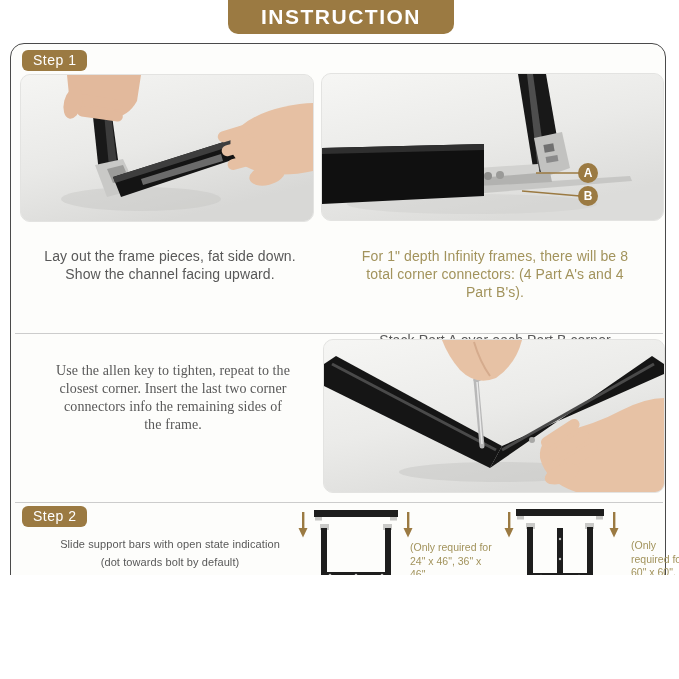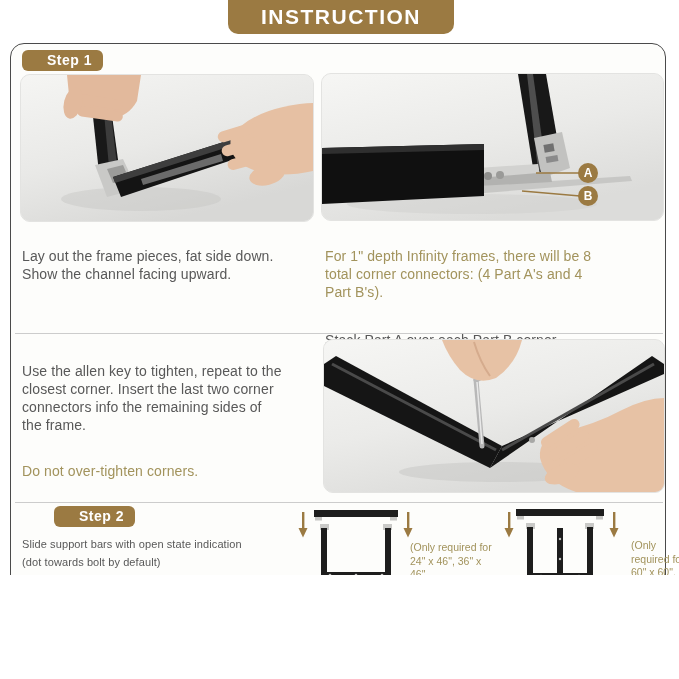--- a/index.html
+++ b/index.html
@@ -3,30 +3,30 @@
 <meta charset="utf-8">
 <style>
   html,body{margin:0;padding:0;background:#ffffff;}
   body{width:679px;height:679px;font-family:"Liberation Sans",sans-serif;}
   .page{position:relative;width:679px;height:575px;background:#ffffff;overflow:hidden;}
   .banner{position:absolute;left:228px;top:0;width:226px;height:34px;background:#9B7A42;
           border-radius:0 0 10px 10px;display:flex;align-items:center;justify-content:center;
           color:#ffffff;font-weight:bold;font-size:21px;letter-spacing:1.5px;}
   .main-box{position:absolute;left:10px;top:43px;width:656px;height:620px;background:#fdfdfb;
             border:1.6px solid #4a4a4a;border-radius:14px;box-sizing:border-box;}
-  .badge{position:absolute;background:#9B7A42;color:#ffffff;font-weight:bold;font-size:14px;
-         padding:2px 11px 3px 25px;border-radius:6px;letter-spacing:.5px;}
+  .badge{position:absolute;background:#9B7A42;color:#ffffff;font-weight:normal;font-size:14px;
+         padding:2px 11px 3px 11px;border-radius:6px;letter-spacing:.5px;}
   .badge.s1{left:22px;top:50px;}
-  .badge.s2{left:22px;top:506px;margin-left:32px;}
+  .badge.s2{left:22px;top:506px;}
   .photo{position:absolute;border-radius:10px;overflow:hidden;background:#ececea;border:1px solid #e3e3e1;box-sizing:content-box;}
   .photo svg{display:block;}
   .p1{left:20px;top:74px;width:292px;height:146px;}
   .p2{left:321px;top:73px;width:341px;height:146px;}
   .p3{left:323px;top:339px;width:340px;height:152px;}
-  .txt{position:absolute;font-size:14px;line-height:18px;color:#585858;white-space:pre-line;letter-spacing:.1px;}
+  .txt{position:absolute;font-size:14px;line-height:18px;color:#585858;white-space:pre-line;letter-spacing:.1px;text-align:center;}
   .txt .para{margin:0 0 9px 0;}
   .gold{color:#A2935C;}
   .divider{position:absolute;left:15px;width:648px;height:1px;background:#cccccc;}
   .note{position:absolute;font-size:10.5px;line-height:13.5px;color:#A2935C;white-space:pre-line;}
   .footnote{position:absolute;left:316px;top:635px;width:350px;font-size:11px;line-height:13px;
             color:#919191;white-space:pre-line;}
   .marker{position:absolute;width:20px;height:20px;border-radius:50%;background:#9B7A42;color:#fff;
           font-size:12px;font-weight:bold;display:flex;align-items:center;justify-content:center;}
   .arrow{position:absolute;width:12px;height:26px;}
   .diag{position:absolute;}
@@ -127,25 +127,24 @@
     <div class="para gold" style="margin-bottom:12px;">For 1" depth Infinity frames, there will be 8
 total corner connectors: (4 Part A's and 4
 Part B's).</div>
     <div class="para">Stack Part A over each Part B corner
 connector before joining the sides of the frame.</div>
   </div>
 
   <div class="divider" style="top:333px;"></div>
 
   <div class="txt" style="left:22px;top:344px;width:302px;">
-    <div class="para" style="margin-bottom:10px;">Use the allen key to tighten, repeat to the
+    <div class="para" style="margin-bottom:2px;font-family:Liberation Serif, serif;">Use the allen key to tighten, repeat to the
 closest corner. Insert the last two corner
 connectors info the remaining sides of
 the frame.</div>
-    <div class="para gold">Do not over-tighten corners.</div>
   </div>
 
   <div class="photo p3">
     <svg viewBox="0 0 340 152" width="340" height="152">
       <defs>
         <linearGradient id="tg3" x1="0" y1="0" x2="0.5" y2="1">
           <stop offset="0" stop-color="#f6f6f4"></stop>
             <stop offset="0.55" stop-color="#ebebe9"></stop>
             <stop offset="1" stop-color="#dbdbd9"></stop>
         </linearGradient>

